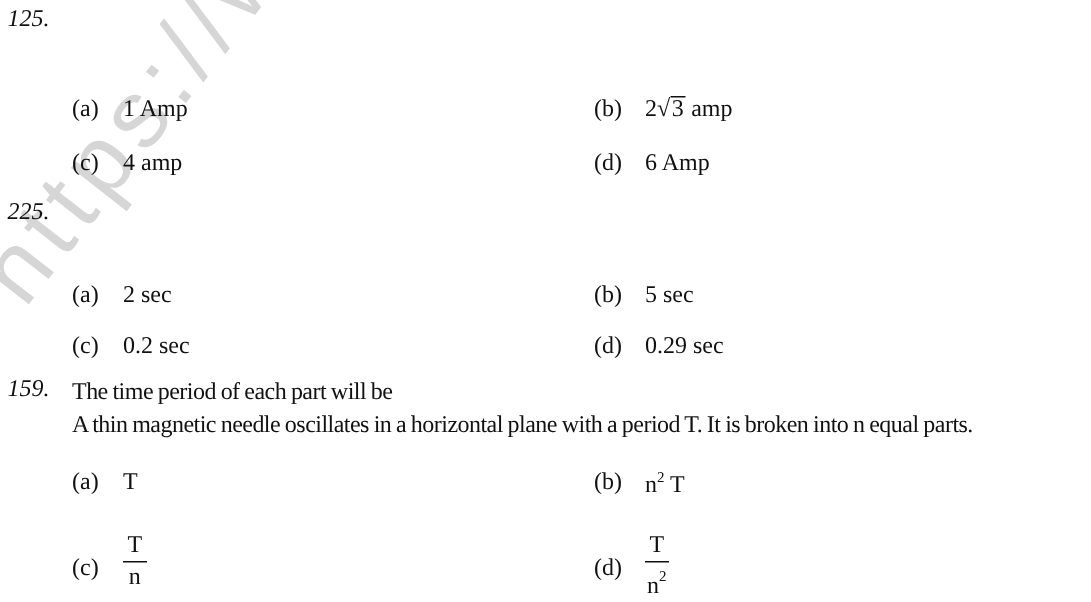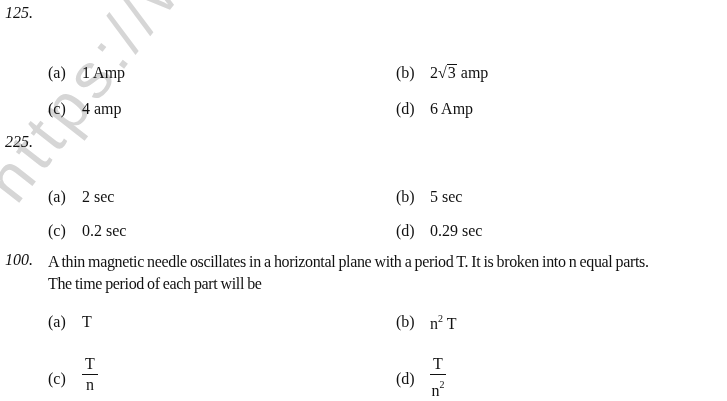--- a/index.html
+++ b/index.html
@@ -132,24 +132,24 @@
 <div class="opt" style="left:48px; top:222px;">
   <span class="lbl">(c)</span>
   <span class="val">0.2 sec</span>
 </div>
 <div class="opt" style="left:396px; top:222px;">
   <span class="lbl">(d)</span>
   <span class="val">0.29 sec</span>
 </div>
 
 <div class="q" style="top:251px;">
-  <span class="qnum">100.</span>
+  <span class="qnum">159.</span>
   <div class="qtext">
+    <div>The time period of each part will be</div>
     <div>A thin magnetic needle oscillates in a horizontal plane with a period T. It is broken into n equal parts.</div>
-    <div>The time period of each part will be</div>
   </div>
 </div>
 <div class="opt" style="left:48px; top:313px;">
   <span class="lbl">(a)</span>
   <span class="val">T</span>
 </div>
 <div class="opt" style="left:396px; top:313px;">
   <span class="lbl">(b)</span>
   <span class="val"><span>n</span><sup>2</sup><span> T</span></span>
 </div>

